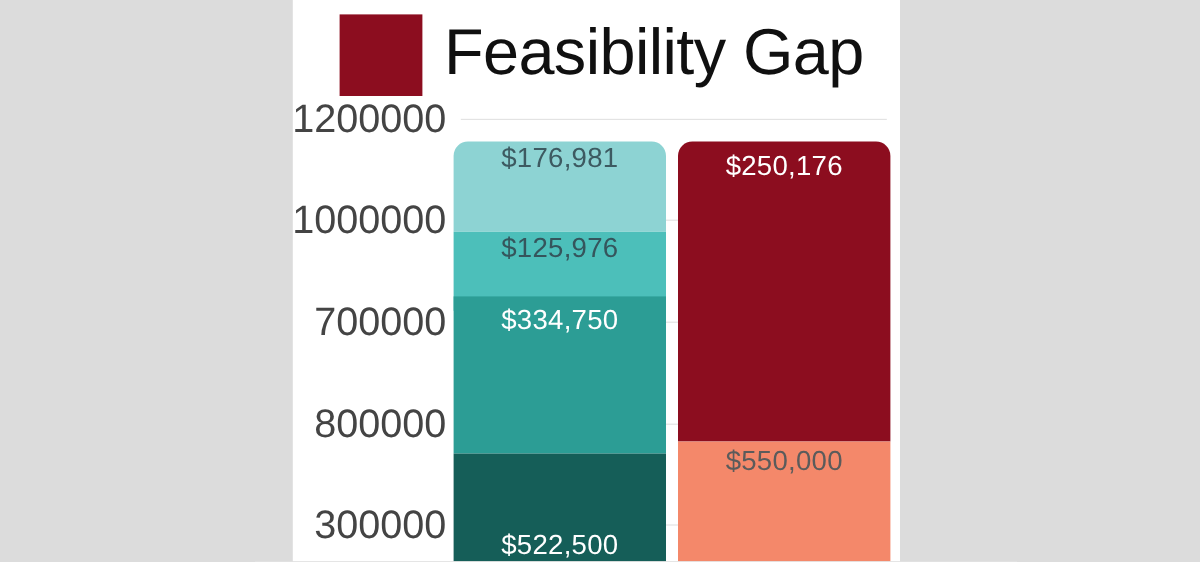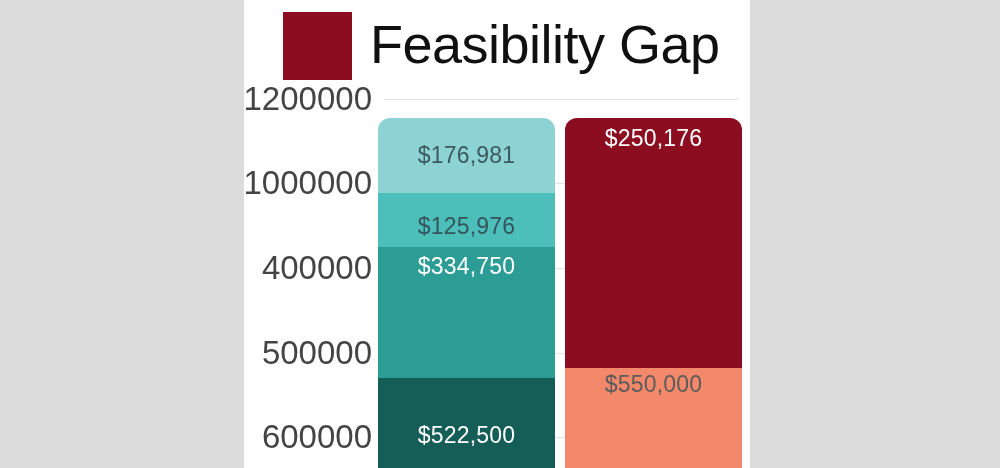--- a/index.html
+++ b/index.html
@@ -76,21 +76,20 @@
     position: absolute;
     width: 177px;
   }
   .bar-left  { left: 134px; }
   .bar-right { left: 321px; }
   .seg {
     position: absolute;
     left: 0;
     width: 177px;
     display: flex;
-    align-items: center;
     justify-content: center;
     box-sizing: border-box;
     font-size: 23px;
     letter-spacing: 0.2px;
   }
   .seg-label {
     pointer-events: none;
     white-space: nowrap;
   }
   .round-top {
@@ -106,35 +105,35 @@
   <div class="chart-panel">
 
     <div class="gridline" style="top:99px"></div>
     <div class="gridline" style="top:183px"></div>
     <div class="gridline" style="top:268px"></div>
     <div class="gridline" style="top:353px"></div>
     <div class="gridline" style="top:437px"></div>
 
     <div class="ytick" style="top:86px">1200000</div>
     <div class="ytick" style="top:170px">1000000</div>
-    <div class="ytick" style="top:255px">400000</div>
-    <div class="ytick" style="top:340px">500000</div>
-    <div class="ytick" style="top:424px">600000</div>
+    <div class="ytick" style="top:255px">700000</div>
+    <div class="ytick" style="top:340px">800000</div>
+    <div class="ytick" style="top:424px">300000</div>
 
     <div class="bar bar-left">
       <div class="seg round-top" style="top:118px;height:75px;background:#8dd3d3;color:#3d5a61">
         <span class="seg-label">$176,981</span>
       </div>
       <div class="seg" style="top:193px;height:66px;background:#4cbfba;color:#35555c">
         <span class="seg-label">$125,976</span>
       </div>
       <div class="seg" style="top:247px;height:131px;background:#2c9d95;color:#ffffff;align-items:flex-start;padding-top:6px">
         <span class="seg-label">$334,750</span>
       </div>
-      <div class="seg" style="top:378px;height:90px;background:#155e58;color:#ffffff;align-items:center;padding-top:24px">
+      <div class="seg" style="top:378px;height:90px;background:#155e58;color:#ffffff;align-items:flex-end;padding-top:24px">
         <span class="seg-label">$522,500</span>
       </div>
     </div>
 
     <div class="bar bar-right">
       <div class="seg round-top" style="top:118px;height:250px;background:#8c0d1f;color:#ffffff;align-items:flex-start;padding-top:7px">
         <span class="seg-label">$250,176</span>
       </div>
       <div class="seg" style="top:368px;height:100px;background:#f4886a;color:#5b5b5b;align-items:flex-start;padding-top:3px">
         <span class="seg-label">$550,000</span>

